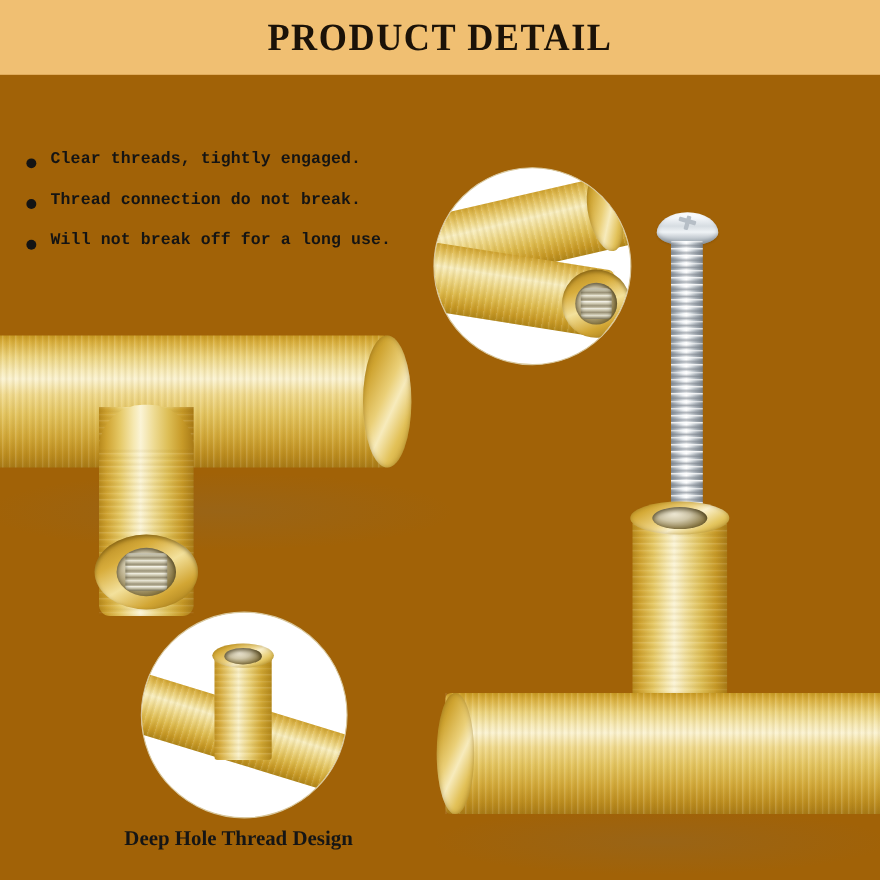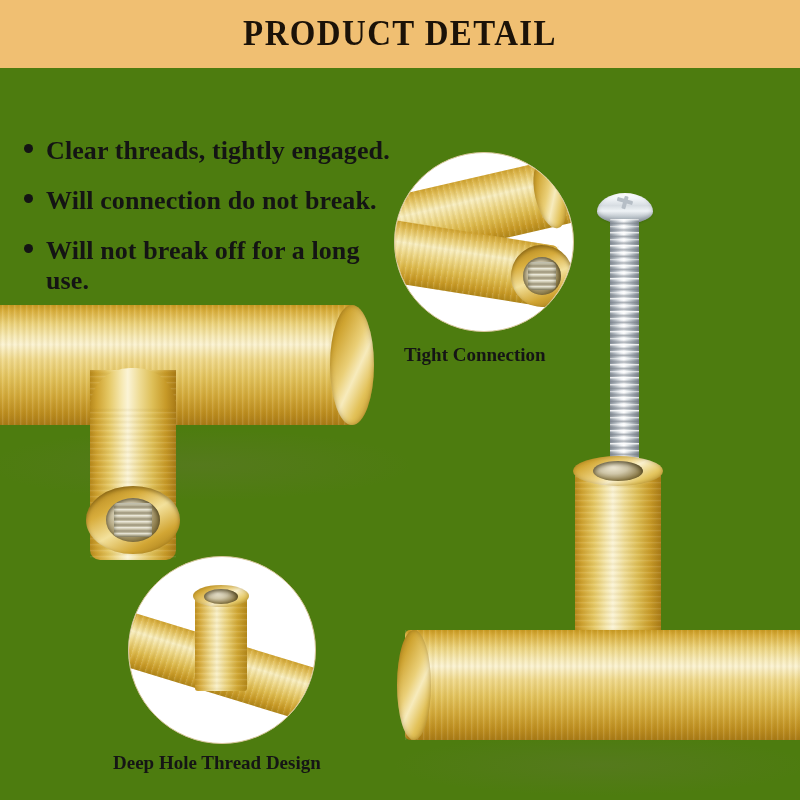--- a/index.html
+++ b/index.html
@@ -3,21 +3,21 @@
 <meta charset="utf-8">
 <style>
   html,body{margin:0;padding:0;}
   body{
     width:800px;height:800px;
     background:#ffffff;
     font-family:"Liberation Serif", serif;
     overflow:hidden;
     position:relative;
   }
-  #page{position:relative;width:800px;height:800px;background:#4d7c0f;overflow:hidden;}
+  #page{position:relative;width:800px;height:800px;background:#a16207;overflow:hidden;}
 
   
   .header-band{
     position:absolute;left:0;top:0;width:800px;height:68px;
     background:#f0bf72;
   }
   .header-title{
     position:absolute;left:0;top:0;width:800px;height:68px;
     display:flex;align-items:center;justify-content:center;
     font-family:"Liberation Serif", serif;
@@ -28,25 +28,26 @@
     transform:scaleX(0.94);
   }
 
   
   .bullets{
     position:absolute;left:24px;top:136px;width:380px;
   }
   .bullet-row{
     display:flex;align-items:flex-start;
     margin-bottom:20px;
-    font-family:Liberation Serif, serif;
+    font-family:Liberation Mono, monospace;
     font-weight:bold;
-    font-size:26px;
+    font-size:15px;
     color:#141414;
     letter-spacing:0.1px;
+    text-align:right;
   }
   .bullet-dot{
     width:9px;height:9px;border-radius:50%;
     background:#141414;
     margin-right:13px;margin-top:8px;flex:none;
   }
 
   
   .caption{
     position:absolute;
@@ -185,21 +186,21 @@
   <div class="header-band"></div>
   <div class="header-title">PRODUCT DETAIL</div>
 
   <div class="bullets">
     <div class="bullet-row">
       <span class="bullet-dot"></span>
       <span>Clear threads, tightly engaged.</span>
     </div>
     <div class="bullet-row">
       <span class="bullet-dot"></span>
-      <span>Will connection do not break.</span>
+      <span>Thread connection do not break.</span>
     </div>
     <div class="bullet-row">
       <span class="bullet-dot"></span>
       <span>Will not break off for a long use.</span>
     </div>
   </div>
 
   <div>
     <div class="shadow-soft" style="left:-10px;top:430px;width:420px;height:70px;"></div>
 
@@ -220,21 +221,20 @@
 
     <div class="bar gold-bar-h-soft brushed-h" style="left:-30px;top:24px;width:230px;height:66px;border-radius:5px;transform:rotate(-13deg);"></div>
     <div class="endcap" style="left:140px;top:6px;width:30px;height:70px;transform:rotate(-13deg);"></div>
 
     <div class="bar gold-bar-h-soft brushed-h" style="left:-30px;top:78px;width:190px;height:62px;border-radius:5px;transform:rotate(9deg);"></div>
 
     <div class="socket-ring" style="left:116px;top:92px;width:62px;height:62px;transform:rotate(9deg);"></div>
     <div class="socket-hole" style="left:128px;top:104px;width:38px;height:38px;"></div>
     <div class="thread-nut" style="left:133px;top:109px;width:28px;height:28px;border-radius:5px;"></div>
   </div>
-  <div class="caption" id="cap-tight">Tight Connection</div>
 
   <div>
     <div class="screw-head" style="left:597px;top:193px;width:56px;height:30px;"></div>
     <div class="phillips" style="left:617px;top:199px;width:16px;height:3.5px;border-radius:1px;transform:rotate(16deg);"></div>
     <div class="phillips" style="left:623px;top:196px;width:3.5px;height:13px;border-radius:1px;transform:rotate(16deg);"></div>
     <div class="screw-shank" style="left:610px;top:219px;width:29px;height:255px;"></div>
   </div>
 
   <div>
     <div class="shadow-soft" style="left:395px;top:735px;width:410px;height:60px;"></div>

